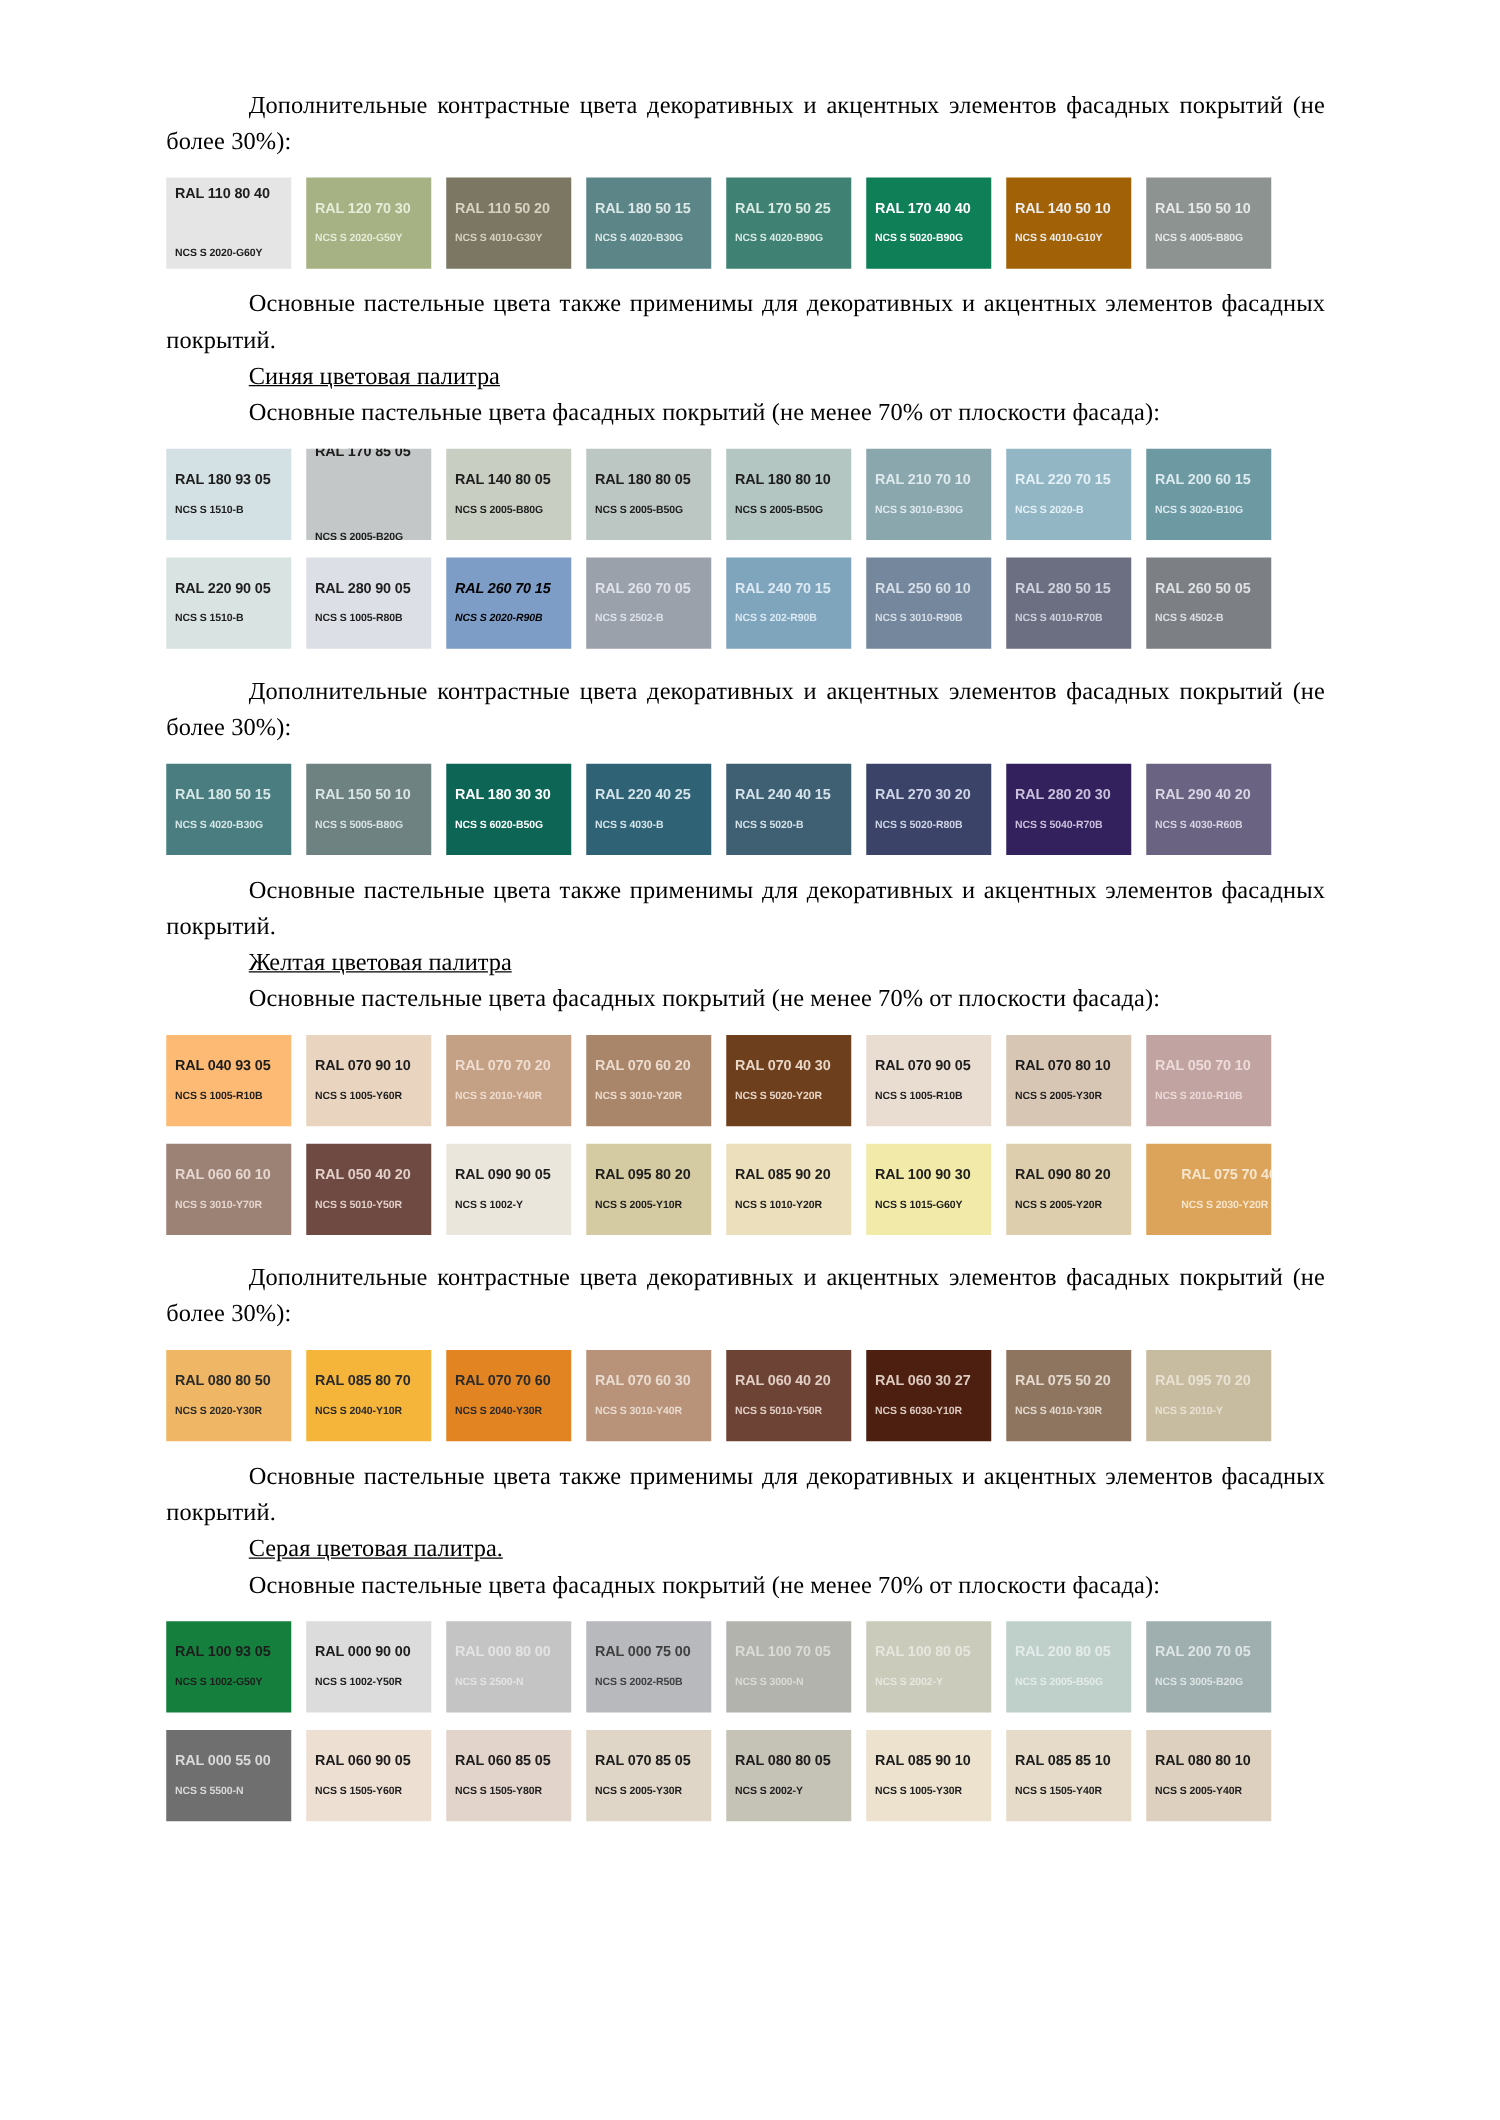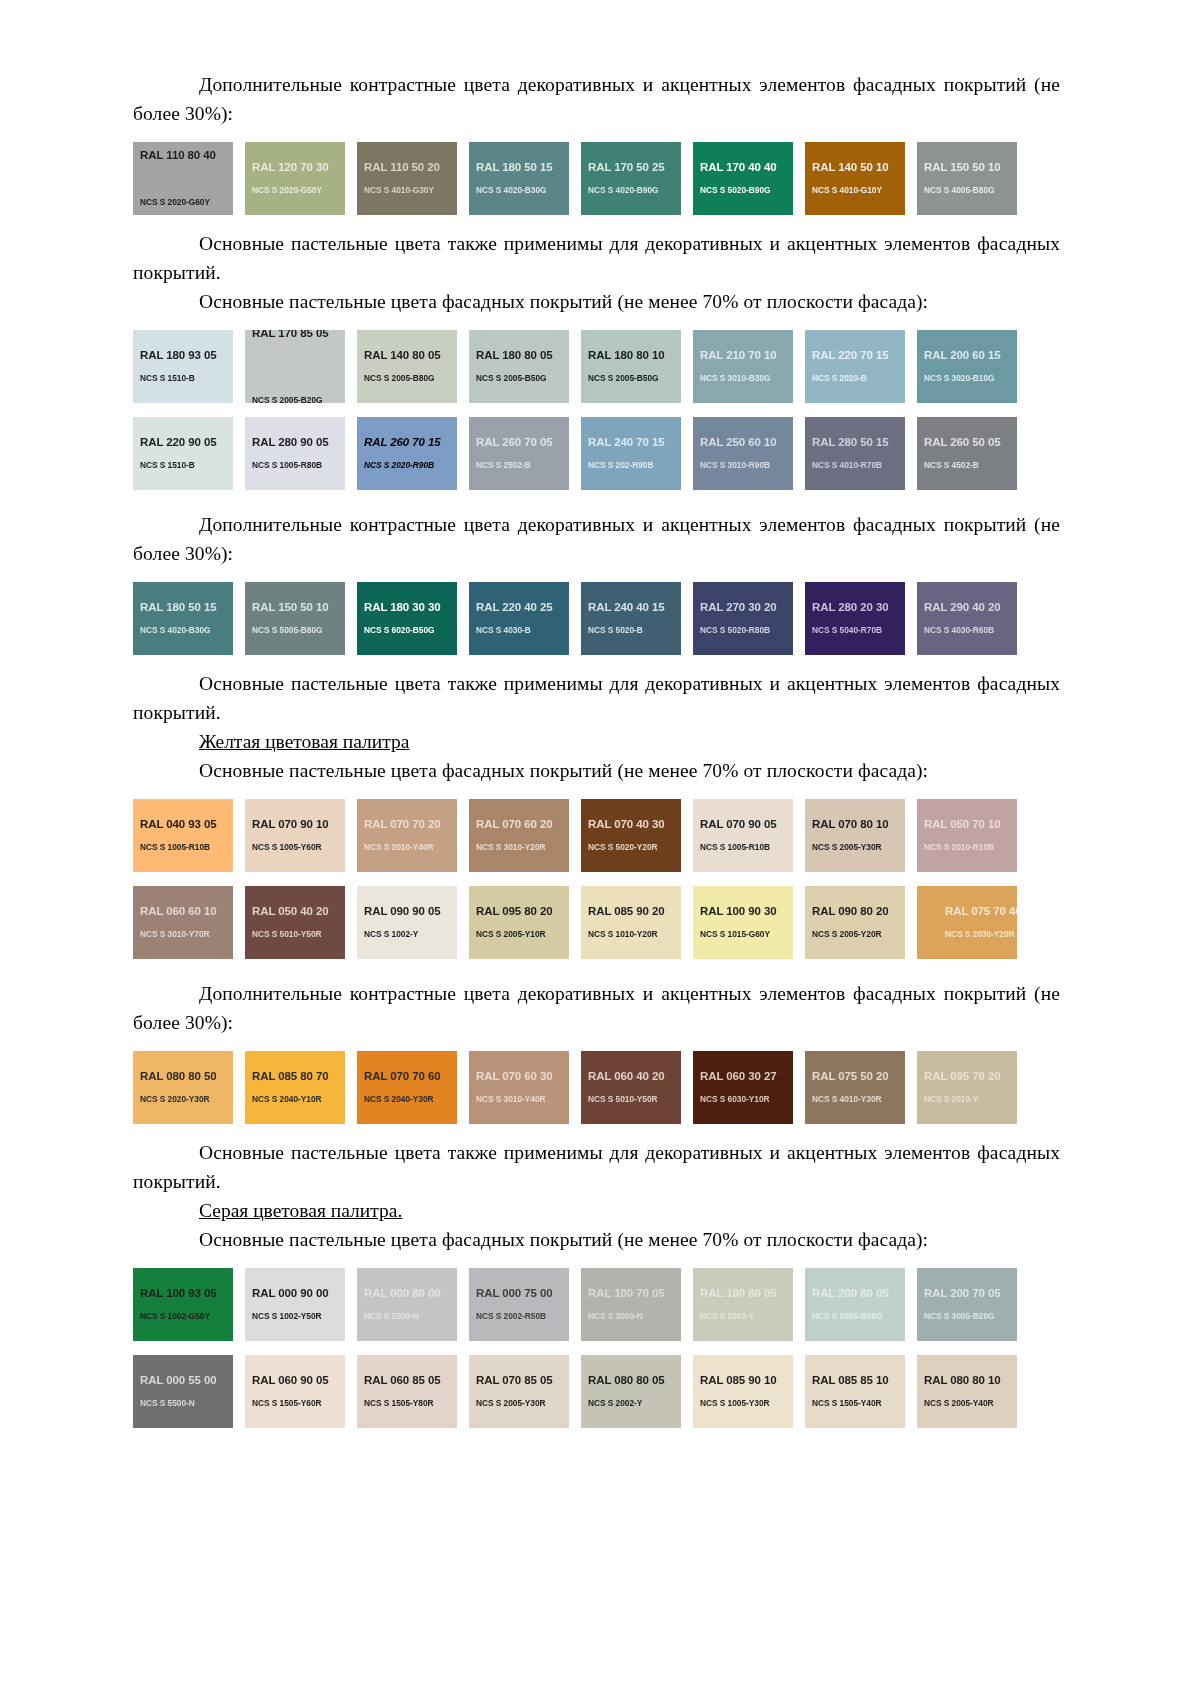--- a/index.html
+++ b/index.html
@@ -74,21 +74,21 @@
   .grid-wrap { margin-bottom: 4px; }
 </style>
 </head>
 <body>
 
 <div class="page">
 
   <p class="para">Дополнительные контрастные цвета декоративных и акцентных элементов фасадных покрытий (не более 30%):</p>
 
   <div class="swatch-row grid-wrap">
-      <div class="swatch" style="background: #a3a3a3; color: rgb(29, 29, 29); gap: 24px;">
+      <div class="swatch" style="background: #e5e5e5; color: rgb(29, 29, 29); gap: 24px;">
         <div class="ral">RAL 110 80 40</div>
         <div class="ncs">NCS S 2020-G60Y</div>
       </div>
       <div class="swatch" style="background: rgb(166, 177, 132); color: rgb(231, 236, 216);">
         <div class="ral">RAL 120 70 30</div>
         <div class="ncs">NCS S 2020-G50Y</div>
       </div>
       <div class="swatch" style="background: rgb(124, 119, 99); color: rgb(214, 210, 194);">
         <div class="ral">RAL 110 50 20</div>
         <div class="ncs">NCS S 4010-G30Y</div>
@@ -112,20 +112,21 @@
       <div class="swatch" style="background: rgb(141, 147, 145); color: rgb(230, 233, 232);">
         <div class="ral">RAL 150 50 10</div>
         <div class="ncs">NCS S 4005-B80G</div>
       </div>
     </div>
 
   <div class="spacer-sm"></div>
 
   <p class="para">Основные пастельные цвета также применимы для декоративных и акцентных элементов фасадных покрытий.</p>
 
+  <div class="heading"><span class="u">Синяя цветовая палитра</span></div>
 
   <p class="para">Основные пастельные цвета фасадных покрытий (не менее 70% от плоскости фасада):</p>
 
   <div class="swatch-row grid-wrap">
       <div class="swatch" style="background: rgb(211, 224, 228); color: rgb(29, 29, 29);">
         <div class="ral">RAL 180 93 05</div>
         <div class="ncs">NCS S 1510-B</div>
       </div>
       <div class="swatch" style="background: rgb(195, 199, 199); color: rgb(29, 29, 29); gap: 44px;">
         <div class="ral">RAL 170 85 05</div>

